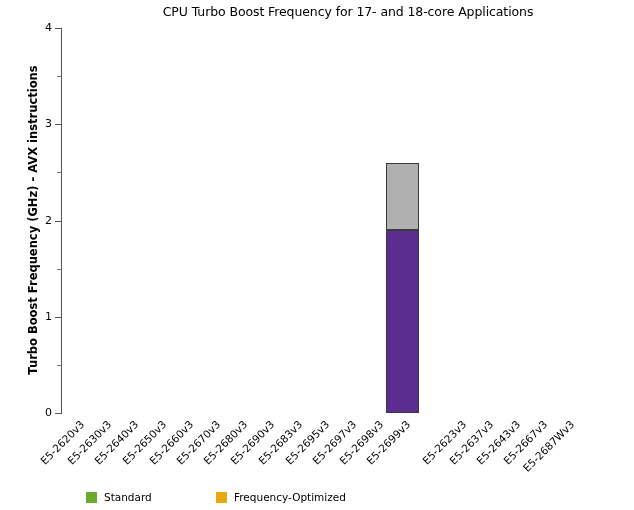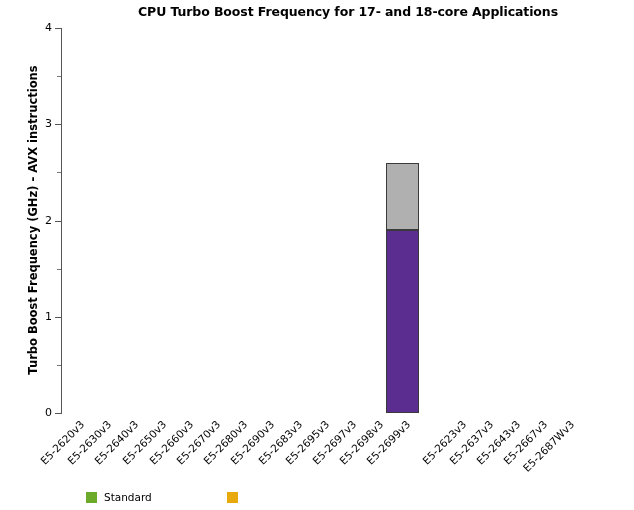--- a/index.html
+++ b/index.html
@@ -21,21 +21,21 @@
     background: #ffffff;
   }
   
   #chart-title {
     position: absolute;
     left: 62px;
     top: 4px;
     width: 572px;
     text-align: center;
     font-size: 12.5px;
-    font-weight: bold;
+    font-weight: normal;
     letter-spacing: -0.1px;
     color: #000000;
     white-space: nowrap;
   }
   
   #y-axis-label {
     position: absolute;
     left: -167px;
     top: 213px;
     width: 400px;
@@ -122,21 +122,21 @@
     width: 520px;
     height: 20px;
     display: flex;
     flex-direction: row;
     align-items: center;
   }
   .legend-item {
     display: flex;
     flex-direction: row;
     align-items: flex-end;
-    width: 141px;
+    width: 130px;
   }
   .legend-swatch {
     width: 11px;
     height: 11px;
     margin-right: 7px;
     flex: 0 0 auto;
   }
   .legend-label {
     font-size: 10.5px;
     color: #000000;
@@ -209,16 +209,17 @@
       <div class="x-tick-label" style="left: 488.4px; width: 80px;">E5-2687Wv3</div>
     </div>
 
   <div id="legend">
       <div class="legend-item">
         <span class="legend-swatch" style="background: rgb(108, 171, 42);"></span>
         <span class="legend-label">Standard</span>
       </div>
       <div class="legend-item">
         <span class="legend-swatch" style="background: rgb(232, 169, 12);"></span>
+        <span class="legend-label">Frequency-Optimized</span>
       </div>
     </div>
 
 </div>
 
 </body></html>

